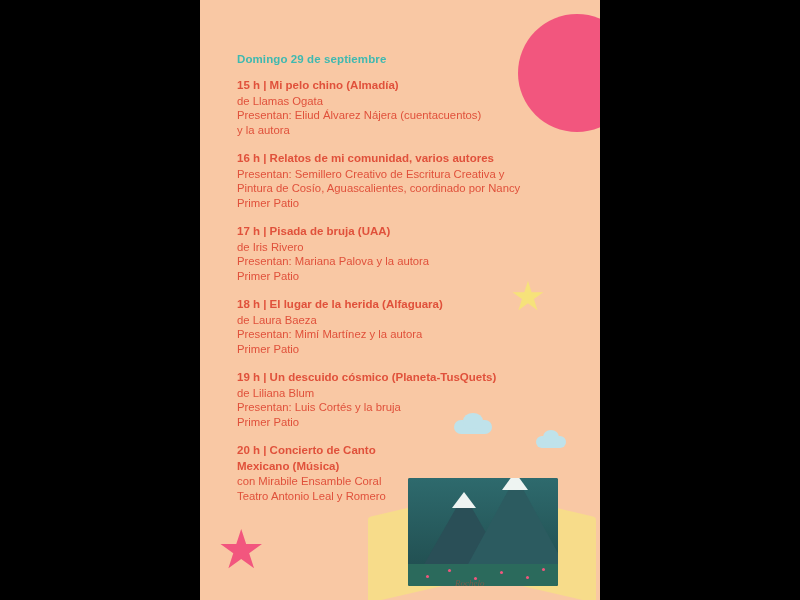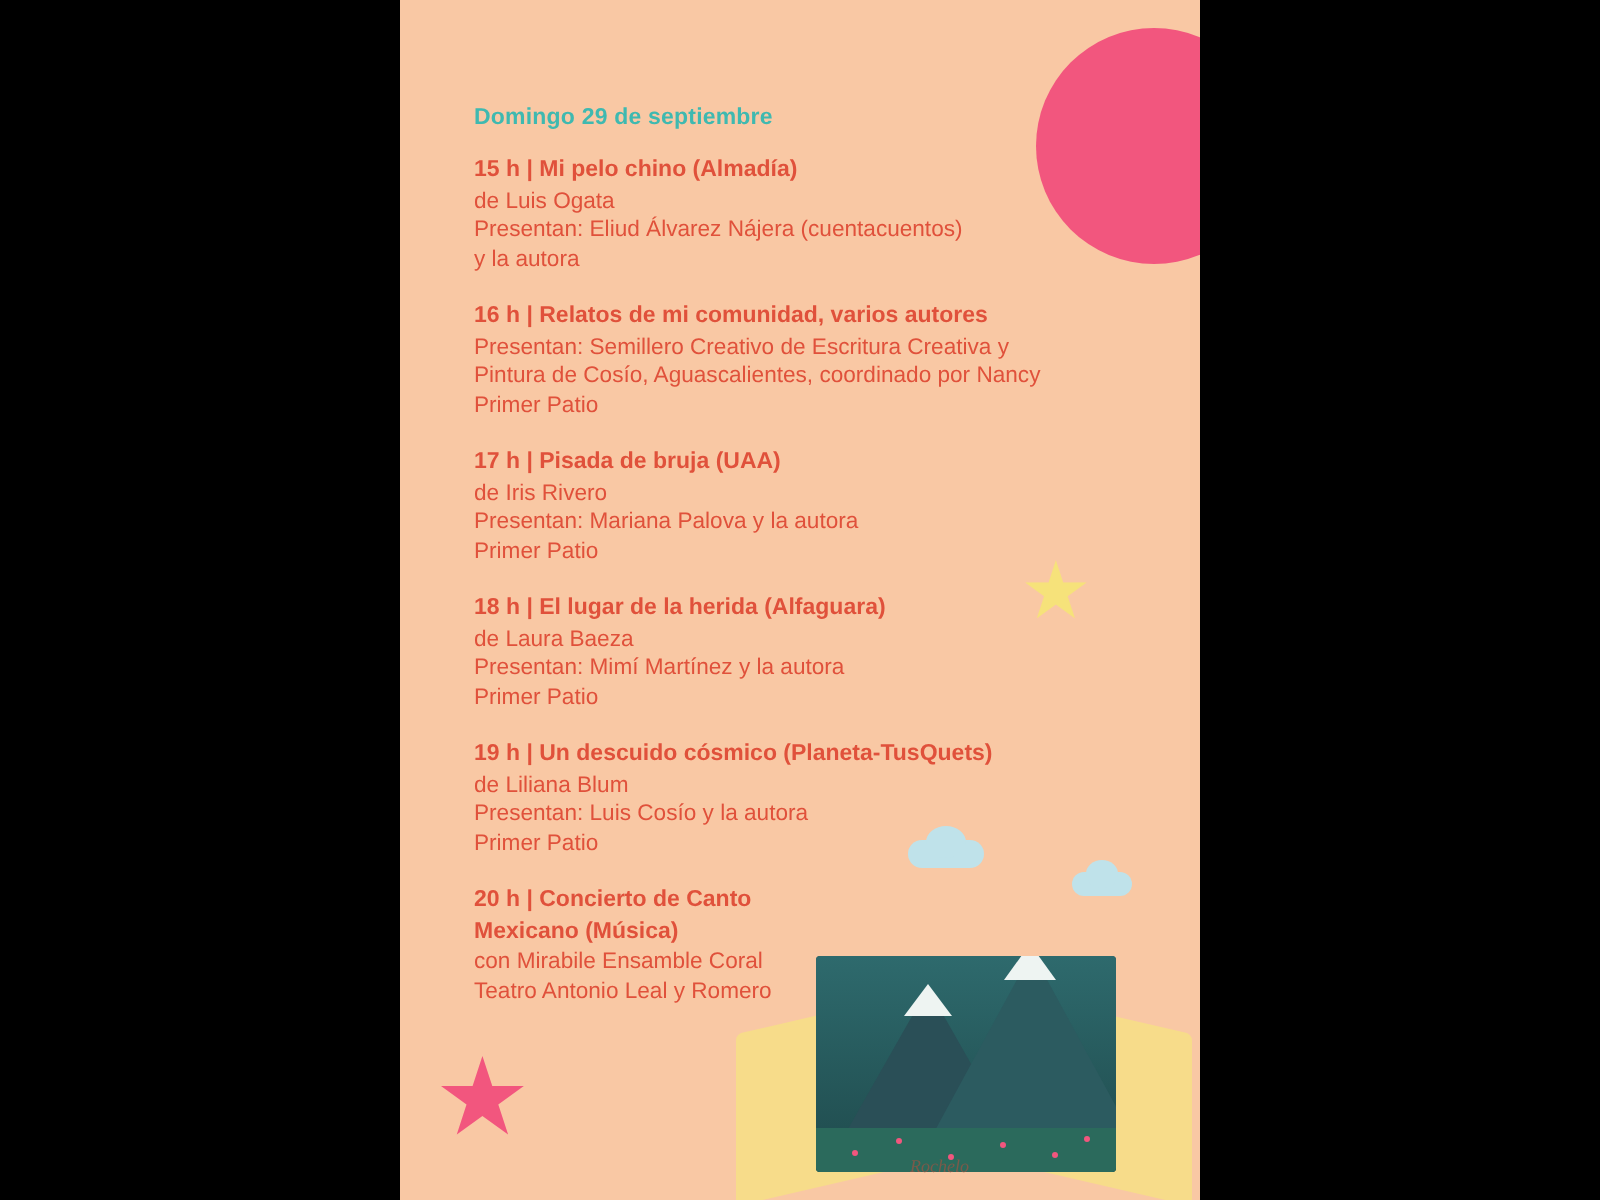--- a/index.html
+++ b/index.html
@@ -221,21 +221,21 @@
     <div class="deco-circle"></div>
 
     <span class="star-shape star-yellow">★</span>
     <span class="star-shape star-pink">★</span>
 
     <div class="content">
       <div class="date-head">Domingo 29 de septiembre</div>
 
       <div class="event">
         <div class="event-title">15 h | Mi pelo chino (Almadía)</div>
-        <div class="event-line">de Luis Ogata</div>
+        <div class="event-line">de Llamas Ogata</div>
         <div class="event-line">Presentan: Eliud Álvarez Nájera (cuentacuentos)</div>
         <div class="event-line">y la autora</div>
       </div>
 
       <div class="event">
         <div class="event-title">16 h | Relatos de mi comunidad, varios autores</div>
         <div class="event-line">Presentan: Semillero Creativo de Escritura Creativa y</div>
         <div class="event-line">Pintura de Cosío, Aguascalientes, coordinado por Nancy</div>
         <div class="event-line">Primer Patio</div>
       </div>
@@ -250,21 +250,21 @@
       <div class="event">
         <div class="event-title">18 h | El lugar de la herida (Alfaguara)</div>
         <div class="event-line">de Laura Baeza</div>
         <div class="event-line">Presentan: Mimí Martínez y la autora</div>
         <div class="event-line">Primer Patio</div>
       </div>
 
       <div class="event">
         <div class="event-title">19 h | Un descuido cósmico (Planeta-TusQuets)</div>
         <div class="event-line">de Liliana Blum</div>
-        <div class="event-line">Presentan: Luis Cosío y la autora</div>
+        <div class="event-line">Presentan: Luis Cortés y la bruja</div>
         <div class="event-line">Primer Patio</div>
       </div>
 
       <div class="event">
         <div class="event-title">20 h | Concierto de Canto</div>
         <div class="event-title">Mexicano (Música)</div>
         <div class="event-line">con Mirabile Ensamble Coral</div>
         <div class="event-line">Teatro Antonio Leal y Romero</div>
       </div>
     </div>

